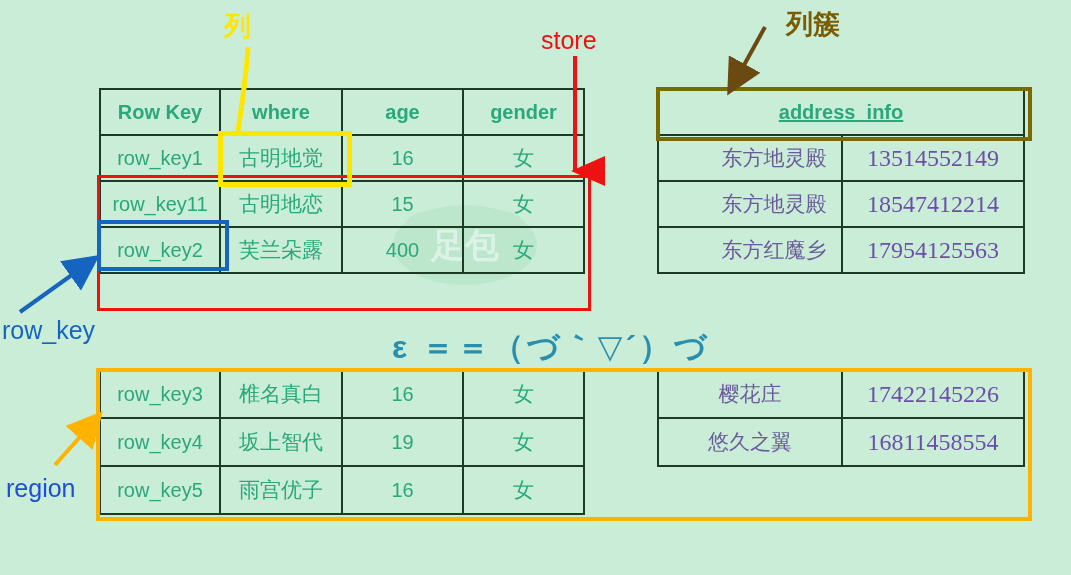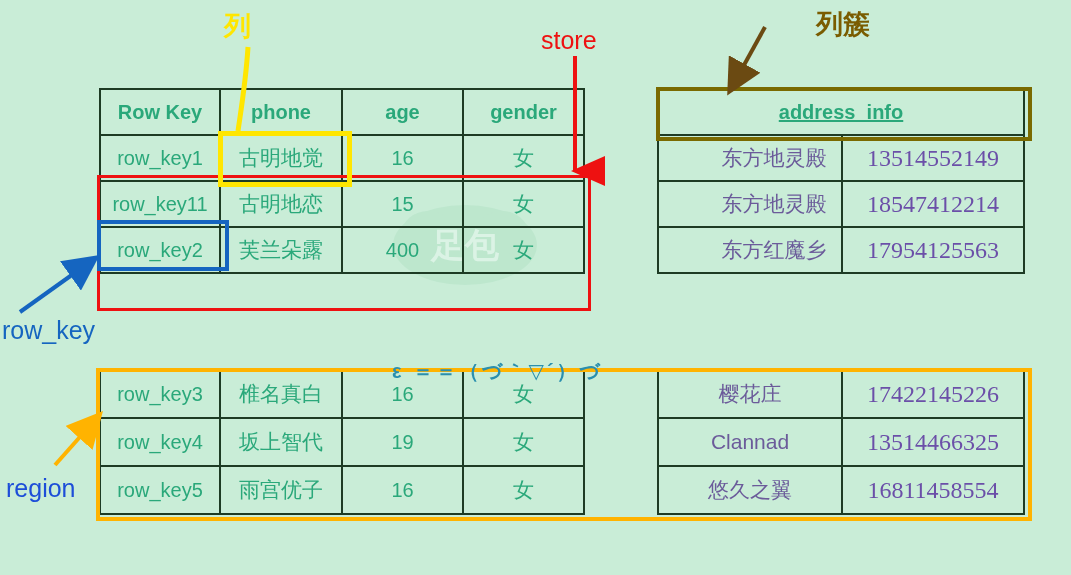--- a/index.html
+++ b/index.html
@@ -55,24 +55,24 @@
   #store-red-box{left:97px;top:175px;width:488px;height:130px;border:3px solid #ee1111;}
   #rowkey-blue-box{left:97px;top:220px;width:124px;height:43px;border:4px solid #1565c0;}
   #name-yellow-box{left:218px;top:131px;width:124px;height:46px;border:5px solid #ffe600;}
   #colfamily-olive-box{left:656px;top:87px;width:368px;height:46px;border:4px solid #7a6a00;}
   #region-orange-box{left:96px;top:368px;width:928px;height:145px;border:4px solid #ffb300;}
 
   
   .ann{position:absolute;white-space:nowrap;}
   #label-lie{left:224px;top:8px;color:#ffe600;font-size:27px;font-weight:bold;}
   #label-store{left:541px;top:26px;color:#ee1111;font-size:25px;}
-  #label-liecu{left:816px;top:6px;color:#7a5c00;font-size:27px;font-weight:bold;}
+  #label-liecu{left:786px;top:6px;color:#7a5c00;font-size:27px;font-weight:bold;}
   #label-rowkey{left:2px;top:316px;color:#1565c0;font-size:25px;}
   #label-region{left:6px;top:474px;color:#1d4ed8;font-size:25px;}
-  #kaomoji{left:392px;top:326px;color:#2a8fae;font-size:20px;font-weight:bold;letter-spacing:3px;margin-top:32px;}
+  #kaomoji{left:392px;top:326px;color:#2a8fae;font-size:32px;font-weight:bold;letter-spacing:3px;}
 
   
   #connectors{position:absolute;left:0;top:0;width:1071px;height:575px;}
 
   
   #watermark{
     position:absolute;left:390px;top:195px;width:150px;height:100px;
     opacity:.35;pointer-events:none;
   }
 </style>
@@ -91,21 +91,21 @@
   <table class="tbl" id="personal-info-table">
     <colgroup>
         <col style="width:120px">
         <col style="width:122px">
         <col style="width:121px">
         <col style="width:121px">
       </colgroup>
     <tbody>
       <tr>
         <td class="hdr-cell">Row Key</td>
-        <td class="hdr-cell">phone</td>
+        <td class="hdr-cell">where</td>
         <td class="hdr-cell">age</td>
         <td class="hdr-cell">gender</td>
       </tr>
       <tr>
         <td class="body-cell">row_key1</td>
         <td class="body-cell cjk">古明地觉</td>
         <td class="body-cell">16</td>
         <td class="body-cell cjk">女</td>
       </tr>
       <tr>
@@ -178,24 +178,20 @@
 
   <table class="tbl" id="region-right-table">
     <colgroup>
         <col style="width:184px">
         <col style="width:182px">
       </colgroup>
     <tbody>
       <tr>
         <td class="body-cell">樱花庄</td>
         <td class="phone-cell">17422145226</td>
-      </tr>
-      <tr>
-        <td class="body-cell">Clannad</td>
-        <td class="phone-cell">13514466325</td>
       </tr>
       <tr>
         <td class="body-cell">悠久之翼</td>
         <td class="phone-cell">16811458554</td>
       </tr>
     </tbody>
   </table>
 
   <div class="overlay" id="store-red-box"></div>
   <div class="overlay" id="name-yellow-box"></div>

